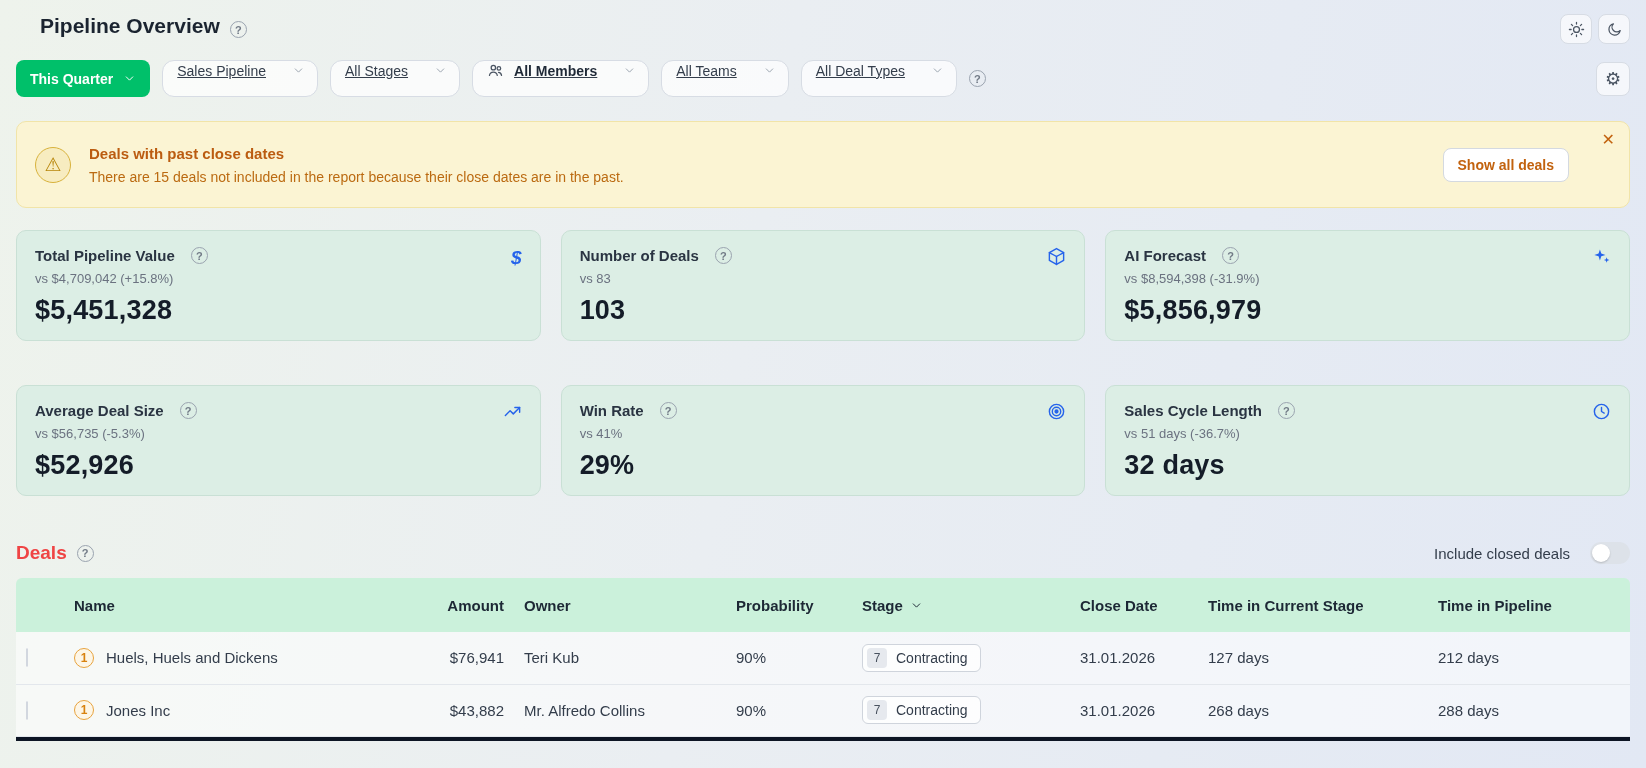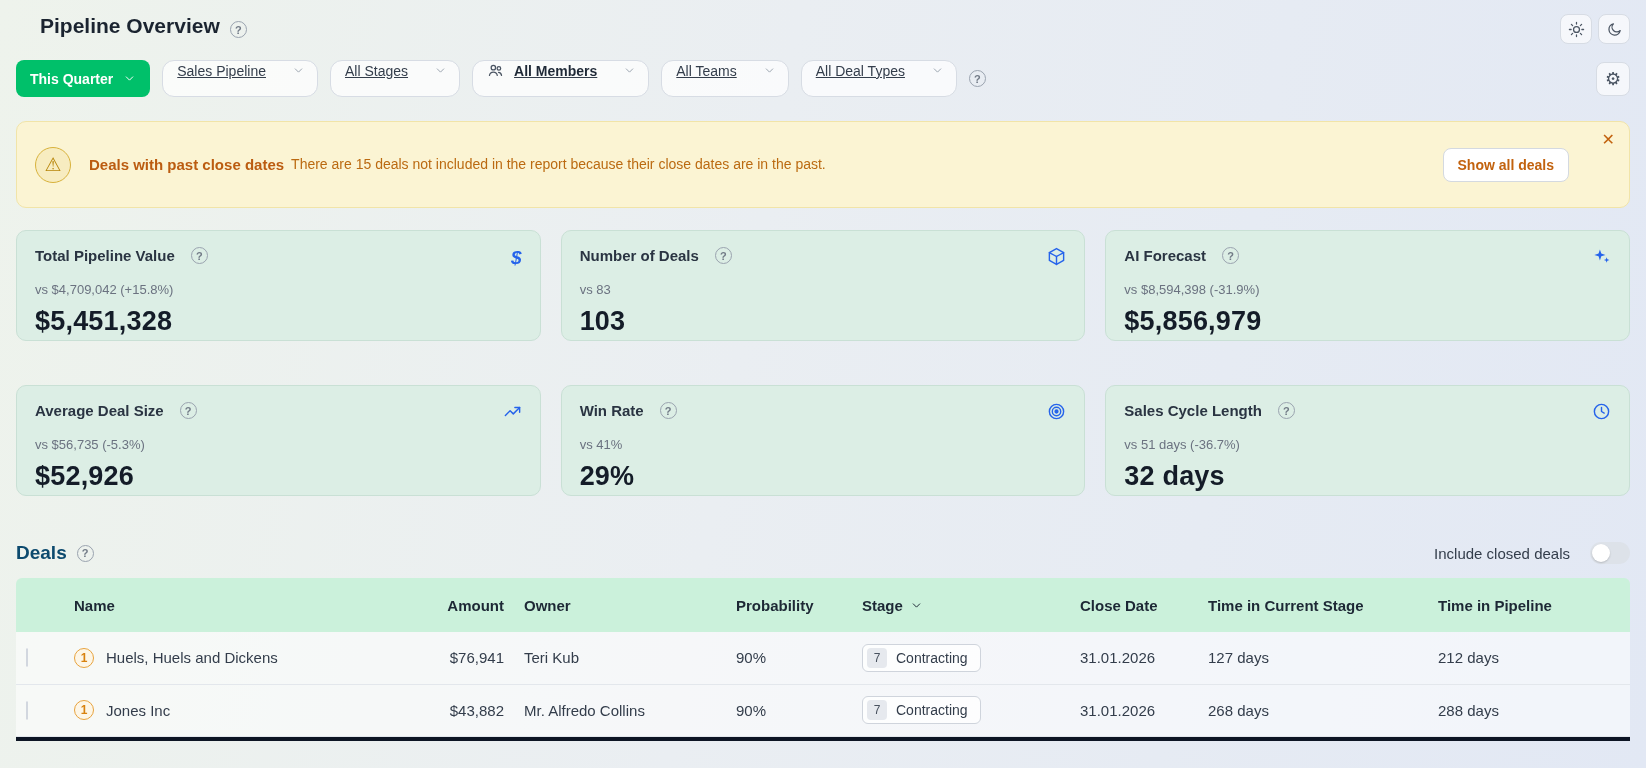--- a/index.html
+++ b/index.html
@@ -54,21 +54,21 @@
 
   
   .banner {
     margin-top:24px; background:#fbf4d3; border:1px solid #f1e4a8; border-radius:10px;
     padding:15px 18px; display:flex; align-items:center; gap:18px; position:relative; height:87px;
   }
   .banner-icon {
     width:36px; height:36px; border-radius:50%; background:#f7ecc0; border:1.5px solid #d8b23c;
     color:#b8860b; font-size:19px; display:flex; align-items:center; justify-content:center; flex:0 0 auto;
   }
-  .banner-texts { flex:1; display:flex; flex-direction:row; gap:7px; }
+  .banner-texts { flex:1; display:flex; flex-direction:column; gap:7px; }
   .banner-title { color:#bb5c10; font-size:15px; font-weight:700; }
   .banner-msg { color:#bb6a11; font-size:14px; }
   .banner-action {
     height:34px; padding:0 14px; border:1px solid #d4d9e0; border-radius:8px;
     background:#ffffff; color:#c2620e; font-size:14px; font-weight:700; cursor:pointer;
     font-family:"Liberation Sans", sans-serif; margin-right:42px;
   }
   .banner-close {
     position:absolute; top:10px; right:14px; background:none; border:none;
     color:#c2620e; font-size:16px; cursor:pointer; line-height:1;
@@ -81,26 +81,26 @@
   }
   .kpi-card {
     background:#dceee5; border:1px solid #c9e0d5; border-radius:10px;
     padding:16px 18px; height:111px; position:relative;
   }
   .kpi-head { display:flex; align-items:center; gap:16px; }
   .kpi-label { font-size:15px; font-weight:700; color:#2a3442; }
   .kpi-icon { position:absolute; top:16px; right:18px; color:#2563eb; }
   .kpi-icon svg { width:19px; height:19px; }
   .kpi-icon .dollar { font-size:19px; font-weight:700; font-style:italic; }
-  .kpi-comp { font-size:13px; color:#6b7280; margin-top:18px; }
+  .kpi-comp { font-size:13px; color:#6b7280; margin-top:7px; }
   .kpi-value { font-size:27px; font-weight:700; color:#141c28; margin-top:9px; letter-spacing:0.2px; }
 
   
   .deals-head { margin-top:46px; display:flex; align-items:center; }
-  .deals-title { font-size:19px; font-weight:700; color:#0c4a6e; }
+  .deals-title { font-size:19px; font-weight:700; color:#ef4444; }
   .deals-head .help-circle { margin-left:10px; }
   .deals-head-right { margin-left:auto; display:flex; align-items:center; gap:20px; }
   .toggle-label { font-size:15px; color:#333d4b; }
   .switch { width:40px; height:22px; border-radius:11px; background:#dde2e9; position:relative; cursor:pointer; }
   .switch .knob { position:absolute; top:2px; left:2px; width:18px; height:18px; border-radius:50%; background:#ffffff; box-shadow:0 1px 2px rgba(0,0,0,0.18); }
 
   
   .deals-table { width:100%; border-collapse:collapse; margin-top:14px; font-size:15px; }
   .deals-table thead th {
     background:#cbf1db; text-align:left; font-weight:700; color:#1d2835;

